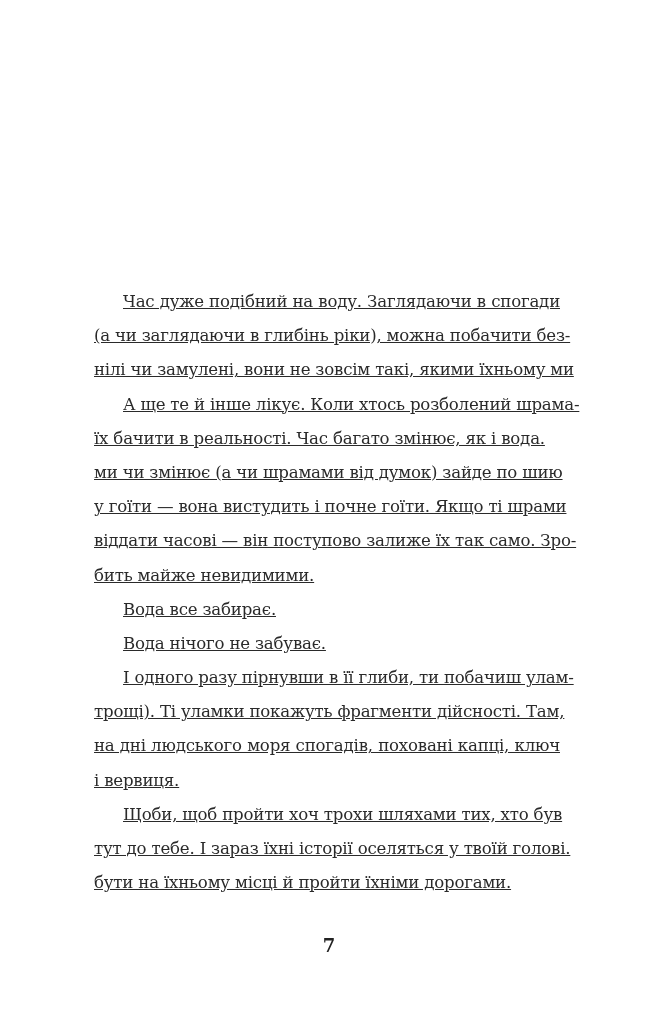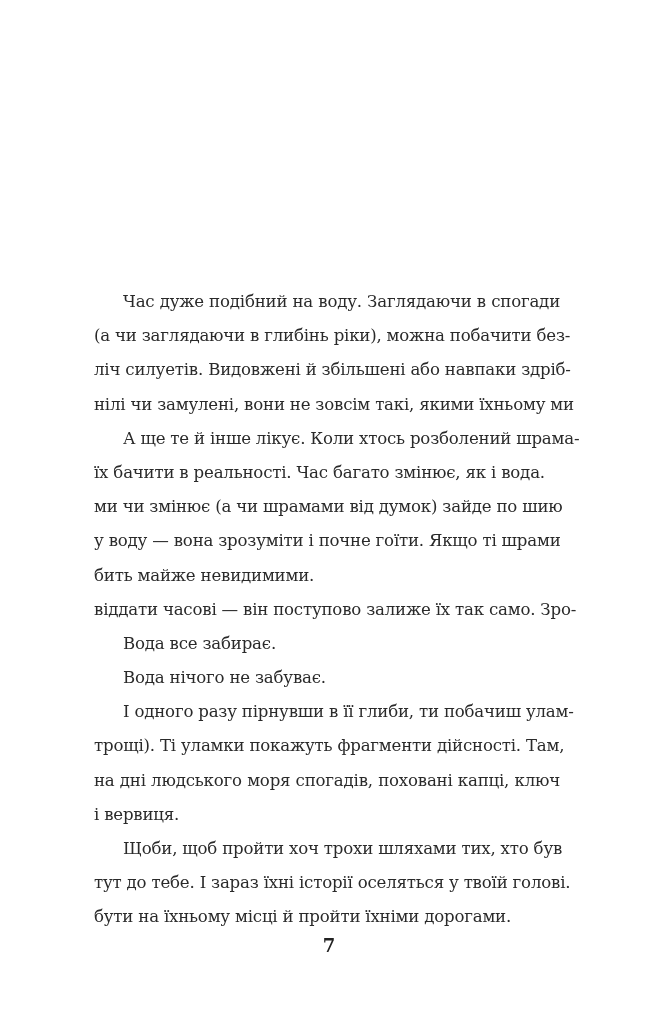--- a/index.html
+++ b/index.html
@@ -23,20 +23,21 @@
       font-size: 16.6px;
       line-height: 34.2px;
       letter-spacing: -0.2px;
     }
     .line {
       display: block;
       white-space: nowrap;
       text-align: justify;
       text-align-last: justify;
       height: 34.2px;
+      text-decoration: underline;
     }
     .line.indent {
       padding-left: 29px;
     }
     .line.last {
       text-align-last: left;
     }
     .page-number {
       position: absolute;
       left: 0;
@@ -48,29 +49,28 @@
       color: #222222;
     }
   </style>
 </head>
 <body>
 
 <div class="page-text">
 
   <span class="line indent">Час дуже подібний на воду. Заглядаючи в спогади</span>
   <span class="line">(а чи заглядаючи в глибінь ріки), можна побачити без-</span>
-  <span class="line">ліч силуетів. Видовжені й збільшені або навпаки здріб-</span>
   <span class="line">нілі чи замулені, вони не зовсім такі, якими їхньому ми</span>
   <span class="line indent">А ще те й інше лікує. Коли хтось розболений шрама-</span>
 
   <span class="line last">їх бачити в реальності. Час багато змінює, як і вода.</span>
   <span class="line">ми чи змінює (а чи шрамами від думок) зайде по шию</span>
-  <span class="line">у воду — вона зрозуміти і почне гоїти. Якщо ті шрами</span>
+  <span class="line">у гоїти — вона вистудить і почне гоїти. Якщо ті шрами</span>
+  <span class="line">віддати часові — він поступово залиже їх так само. Зро-</span>
   <span class="line last">бить майже невидимими.</span>
-  <span class="line">віддати часові — він поступово залиже їх так само. Зро-</span>
 
   <span class="line indent last">Вода все забирає.</span>
 
   <span class="line indent last">Вода нічого не забуває.</span>
 
 
   <span class="line indent">І одного разу пірнувши в її глиби, ти побачиш улам-</span>
   <span class="line">трощі). Ті уламки покажуть фрагменти дійсності. Там,</span>
   <span class="line">на дні людського моря спогадів, поховані капці, ключ</span>
   <span class="line last">і вервиця.</span>

